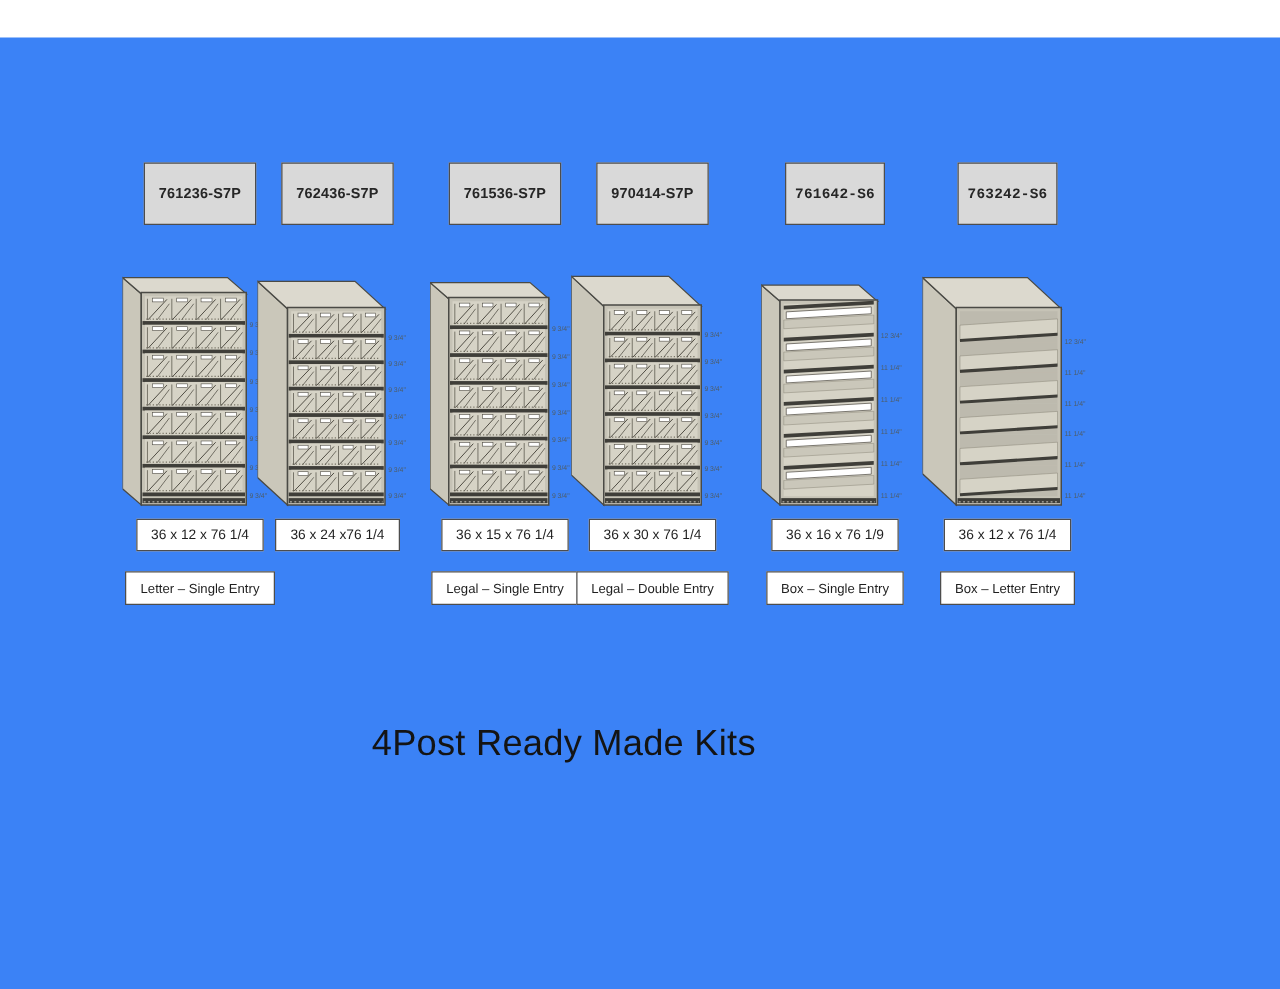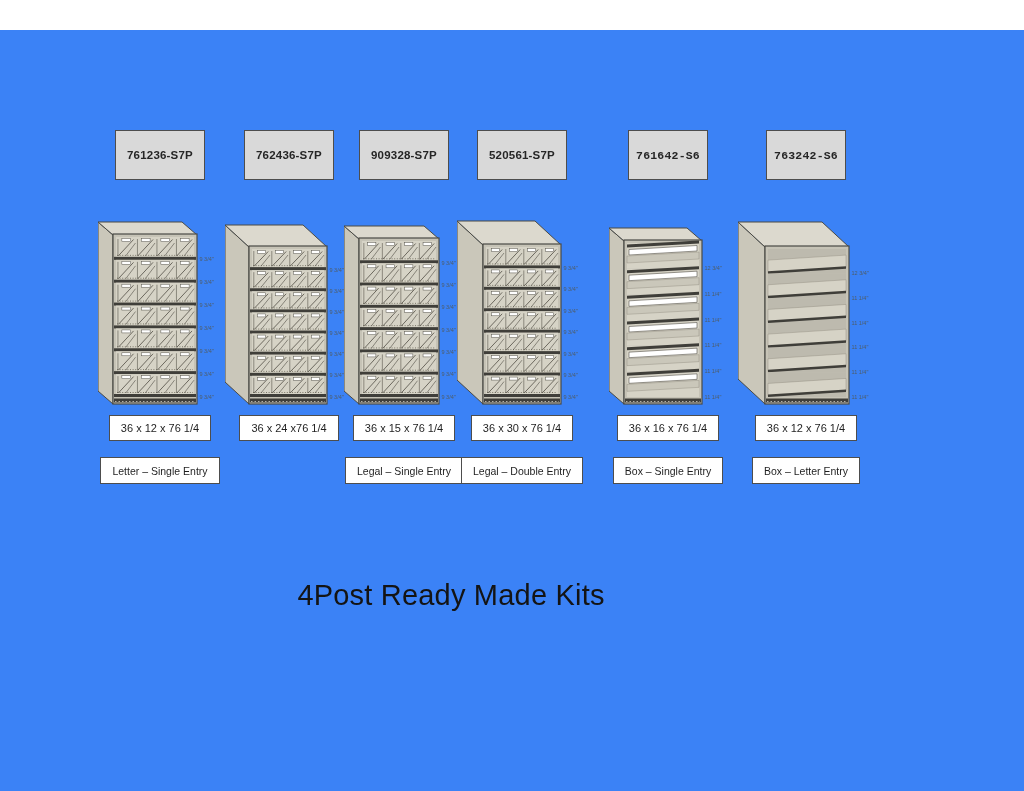--- a/index.html
+++ b/index.html
@@ -190,21 +190,21 @@
           <rect x="16" y="173" width="82" height="3" fill="#3f3e39"></rect>
           <text x="101.5" y="177.5" font-size="5.5" fill="#4e5d68" font-family="&quot;Liberation Sans&quot;,sans-serif">9 3/4"</text>
           <rect x="16" y="177.5" width="82" height="4" fill="#3f3e39"></rect>
           <line x1="17" y1="180.5" x2="97" y2="180.5" stroke="#cfccc0" stroke-width="0.8" stroke-dasharray="1.5,2"></line>
         </svg>
       </div>
     <div class="size-box">36 x 12 x 76 1/4</div>
     <div class="entry-box">Letter – Single Entry</div>
   </div>
 
-  <div class="unit-col" style="left:214px">
+  <div class="unit-col" style="left:195px">
     <div class="model-box">762436-S7P</div>
     <div class="drawing-wrap" id="draw-1">
         <svg viewBox="0 0 128 182" width="128" height="182">
           <polygon points="0,1 24,23 24,180 0,158" fill="#cac7ba" stroke="#4a4a45" stroke-width="1"></polygon>
           <polygon points="0,1 78,1 102,23 24,23" fill="#dcd9ce" stroke="#4a4a45" stroke-width="1"></polygon>
           <rect x="24" y="22" width="78" height="158" fill="#c6c3b6" stroke="#4a4a45" stroke-width="1.2"></rect>
           <rect x="27" y="25" width="72" height="18.142857142857142" fill="#d6d3c6"></rect>
           <line x1="28" y1="41.64285714285714" x2="98" y2="41.64285714285714" stroke="#7a7668" stroke-width="1" stroke-dasharray="1,1.6"></line>
           <line x1="28.8" y1="27" x2="28.8" y2="42.14285714285714" stroke="#57544a" stroke-width="0.6"></line>
           <line x1="29.16" y1="42.14285714285714" x2="43.2" y2="27.5" stroke="#504d44" stroke-width="0.8"></line>
@@ -345,21 +345,21 @@
           <rect x="25" y="170" width="76" height="3" fill="#3f3e39"></rect>
           <text x="104.5" y="174.5" font-size="5.5" fill="#4e5d68" font-family="&quot;Liberation Sans&quot;,sans-serif">9 3/4"</text>
           <rect x="25" y="174.5" width="76" height="4" fill="#3f3e39"></rect>
           <line x1="26" y1="177.5" x2="100" y2="177.5" stroke="#cfccc0" stroke-width="0.8" stroke-dasharray="1.5,2"></line>
         </svg>
       </div>
     <div class="size-box">36 x 24 x76 1/4</div>
   </div>
 
   <div class="unit-col" style="left:329px">
-    <div class="model-box">909328-S7P</div>
+    <div class="model-box">761536-S7P</div>
     <div class="drawing-wrap" id="draw-2">
         <svg viewBox="0 0 121 181" width="121" height="181">
           <polygon points="0,1 15,14 15,179 0,166" fill="#cac7ba" stroke="#4a4a45" stroke-width="1"></polygon>
           <polygon points="0,1 80,1 95,14 15,14" fill="#dcd9ce" stroke="#4a4a45" stroke-width="1"></polygon>
           <rect x="15" y="13" width="80" height="166" fill="#c6c3b6" stroke="#4a4a45" stroke-width="1.2"></rect>
           <rect x="18" y="16" width="74" height="19.285714285714285" fill="#d6d3c6"></rect>
           <line x1="19" y1="33.785714285714285" x2="91" y2="33.785714285714285" stroke="#7a7668" stroke-width="1" stroke-dasharray="1,1.6"></line>
           <line x1="19.85" y1="18" x2="19.85" y2="34.285714285714285" stroke="#57544a" stroke-width="0.6"></line>
           <line x1="20.22" y1="34.285714285714285" x2="34.650000000000006" y2="18.5" stroke="#504d44" stroke-width="0.8"></line>
           <line x1="27.25" y1="34.285714285714285" x2="36.5" y2="22" stroke="#504d44" stroke-width="0.6"></line>
@@ -500,21 +500,21 @@
           <text x="97.5" y="173.5" font-size="5.5" fill="#4e5d68" font-family="&quot;Liberation Sans&quot;,sans-serif">9 3/4"</text>
           <rect x="16" y="173.5" width="78" height="4" fill="#3f3e39"></rect>
           <line x1="17" y1="176.5" x2="93" y2="176.5" stroke="#cfccc0" stroke-width="0.8" stroke-dasharray="1.5,2"></line>
         </svg>
       </div>
     <div class="size-box">36 x 15 x 76 1/4</div>
     <div class="entry-box">Legal – Single Entry</div>
   </div>
 
   <div class="unit-col" style="left:447px">
-    <div class="model-box">520561-S7P</div>
+    <div class="model-box">970414-S7P</div>
     <div class="drawing-wrap" id="draw-3">
         <svg viewBox="0 0 130 186" width="130" height="186">
           <polygon points="0,1 26,25 26,184 0,160" fill="#cac7ba" stroke="#4a4a45" stroke-width="1"></polygon>
           <polygon points="0,1 78,1 104,25 26,25" fill="#dcd9ce" stroke="#4a4a45" stroke-width="1"></polygon>
           <rect x="26" y="24" width="78" height="160" fill="#c6c3b6" stroke="#4a4a45" stroke-width="1.2"></rect>
           <rect x="29" y="27" width="72" height="18.428571428571427" fill="#d6d3c6"></rect>
           <line x1="30" y1="43.92857142857143" x2="100" y2="43.92857142857143" stroke="#7a7668" stroke-width="1" stroke-dasharray="1,1.6"></line>
           <line x1="30.8" y1="29" x2="30.8" y2="44.42857142857143" stroke="#57544a" stroke-width="0.6"></line>
           <line x1="31.16" y1="44.42857142857143" x2="45.2" y2="29.5" stroke="#504d44" stroke-width="0.8"></line>
           <line x1="38" y1="44.42857142857143" x2="47" y2="33" stroke="#504d44" stroke-width="0.6"></line>
@@ -695,21 +695,21 @@
           <text x="95.5" y="145.83333333333334" font-size="5.5" fill="#4e5d68" font-family="&quot;Liberation Sans&quot;,sans-serif">11 1/4"</text>
           <rect x="18" y="144.33333333333334" width="72" height="25.666666666666668" fill="#d6d3c6"></rect>
           <polygon points="18,148.83333333333334 90,144.83333333333334 90,141.83333333333334 18,145.83333333333334" fill="#3f3e39"></polygon>
           <polygon points="20,156.33333333333334 88,152.33333333333334 88,146.83333333333334 20,150.83333333333334" fill="#ffffff" stroke="#55524a" stroke-width="0.6"></polygon>
           <polygon points="18,164.33333333333334 90,160.33333333333334 90,153.33333333333334 18,157.33333333333334" fill="#cac7ba" stroke="#8a8678" stroke-width="0.4"></polygon>
           <text x="95.5" y="171.5" font-size="5.5" fill="#4e5d68" font-family="&quot;Liberation Sans&quot;,sans-serif">11 1/4"</text>
           <rect x="16" y="171.5" width="76" height="4" fill="#3f3e39"></rect>
           <line x1="17" y1="174.5" x2="91" y2="174.5" stroke="#cfccc0" stroke-width="0.8" stroke-dasharray="1.5,2"></line>
         </svg>
       </div>
-    <div class="size-box">36 x 16 x 76 1/4</div>
+    <div class="size-box">36 x 16 x 76 1/9</div>
     <div class="entry-box">Box – Single Entry</div>
   </div>
 
   <div class="unit-col" style="left:731px">
     <div class="model-box mb-narrow">763242-S6</div>
     <div class="drawing-wrap" id="draw-5">
         <svg viewBox="0 0 137 185" width="137" height="185">
           <polygon points="0,1 27,26 27,183 0,158" fill="#cac7ba" stroke="#4a4a45" stroke-width="1"></polygon>
           <polygon points="0,1 84,1 111,26 27,26" fill="#dcd9ce" stroke="#4a4a45" stroke-width="1"></polygon>
           <rect x="27" y="25" width="84" height="158" fill="#c6c3b6" stroke="#4a4a45" stroke-width="1.2"></rect>

